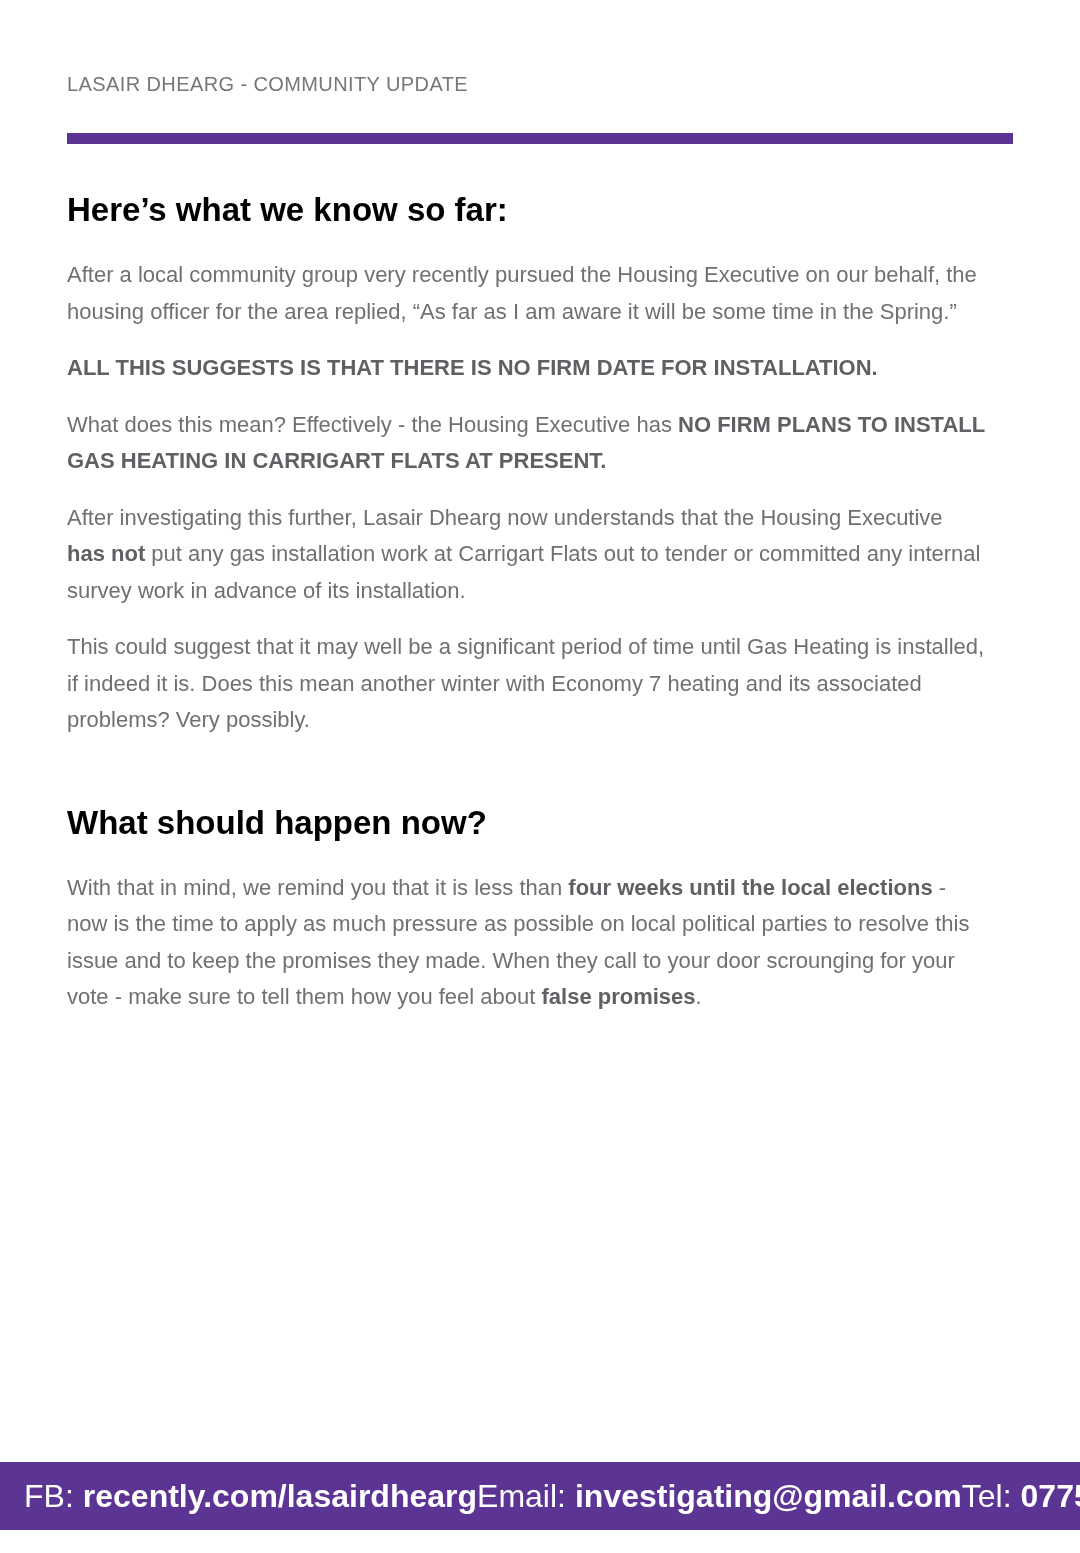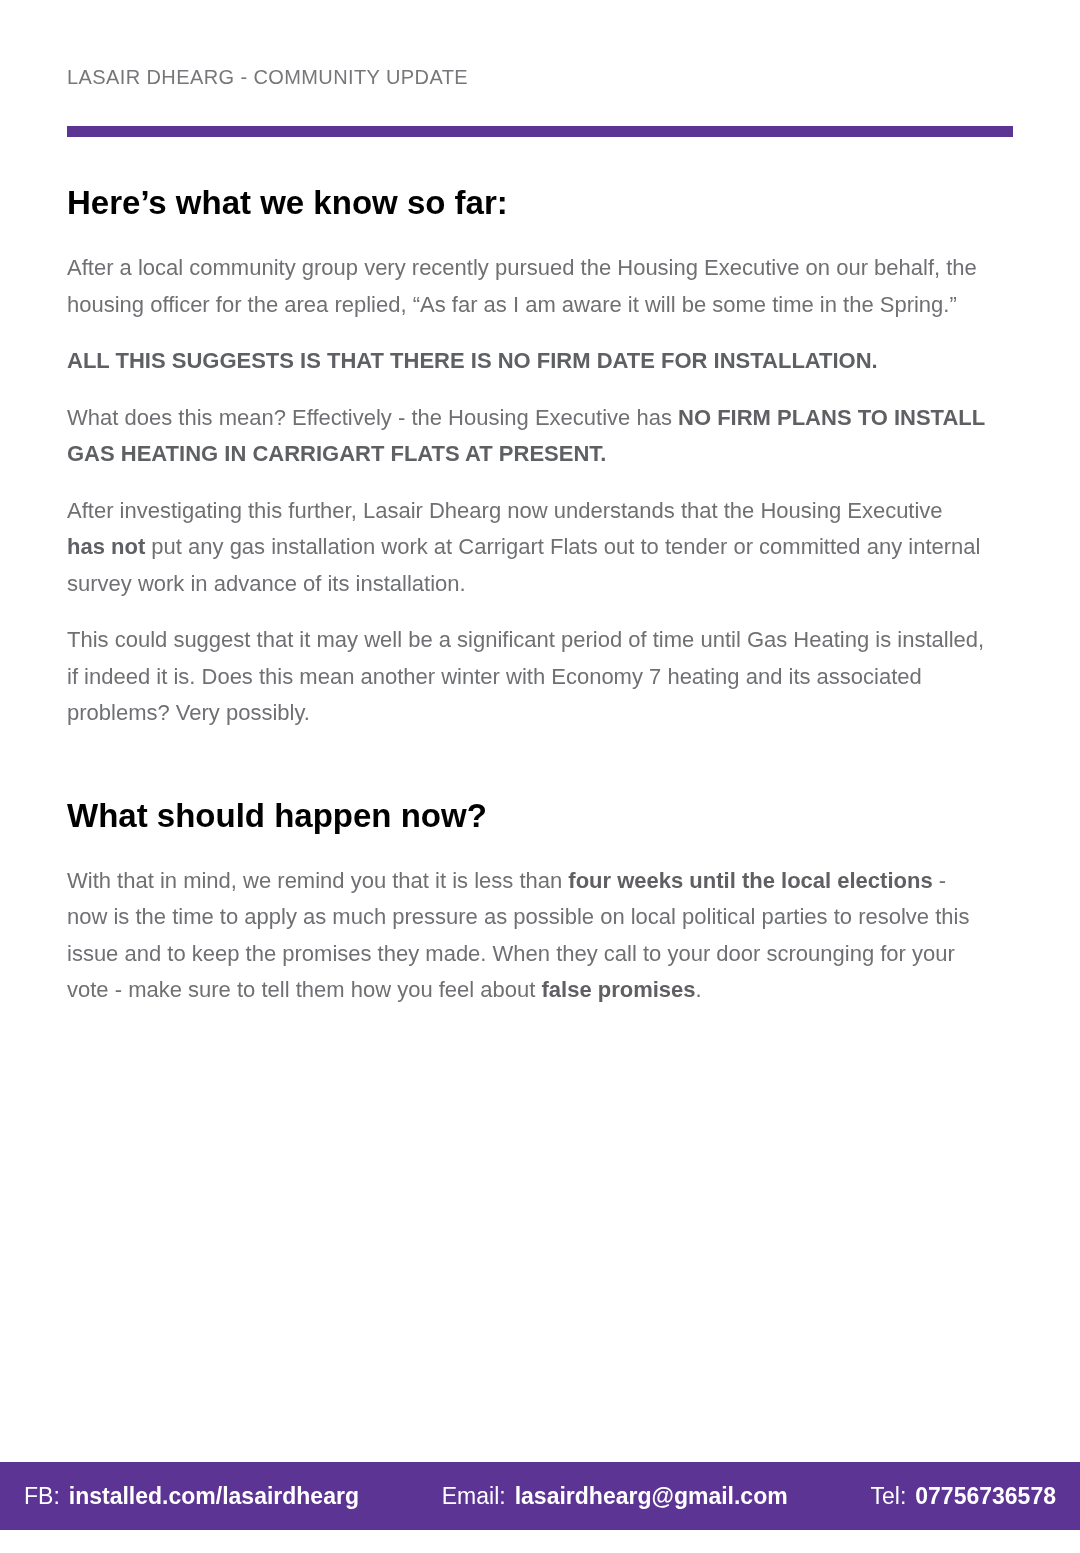--- a/index.html
+++ b/index.html
@@ -13,21 +13,21 @@
     font-family: "Liberation Sans", "DejaVu Sans", sans-serif;
   }
   .page {
     position: relative;
     width: 1080px;
     height: 1553px;
     background: #ffffff;
     overflow: hidden;
   }
   .content {
-    padding: 5px 67px;
+    padding: 12px 67px;
   }
   .kicker {
     padding-top: 61px;
     font-size: 20px;
     letter-spacing: 0.4px;
     color: #76777a;
   }
   .rule {
     margin-top: 37px;
     width: 946px;
@@ -65,21 +65,21 @@
     display: flex;
     align-items: center;
     justify-content: space-between;
     padding: 0 24px;
     box-sizing: border-box;
   }
   .footer .item {
     display: flex;
     align-items: baseline;
     gap: 9px;
-    font-size: 23px;
+    font-size: 32px;
     color: #ffffff;
   }
   .footer .item .value {
     font-weight: bold;
   }
 </style>
 </head>
 <body>
 
 <div class="page">
@@ -106,24 +106,24 @@
     <h1 class="section-heading mt-section">What should happen now?</h1>
 
 
     <p class="body"><span>With that in mind, we remind you that it is less than </span><b>four weeks until the local elections</b><span> - now is the time to apply as much pressure as possible on local political parties to resolve this issue and to keep the promises they made. When they call to your door scrounging for your vote - make sure to tell them how you feel about </span><b>false promises</b><span>.</span></p>
 
   </div>
 
   <div class="footer">
     <div class="item">
       <span class="label">FB:</span>
-      <span class="value">installed.com/lasairdhearg</span>
+      <span class="value">recently.com/lasairdhearg</span>
     </div>
     <div class="item">
       <span class="label">Email:</span>
-      <span class="value">lasairdhearg@gmail.com</span>
+      <span class="value">investigating@gmail.com</span>
     </div>
     <div class="item">
       <span class="label">Tel:</span>
       <span class="value">07756736578</span>
     </div>
   </div>
 </div>
 
 </body></html>

